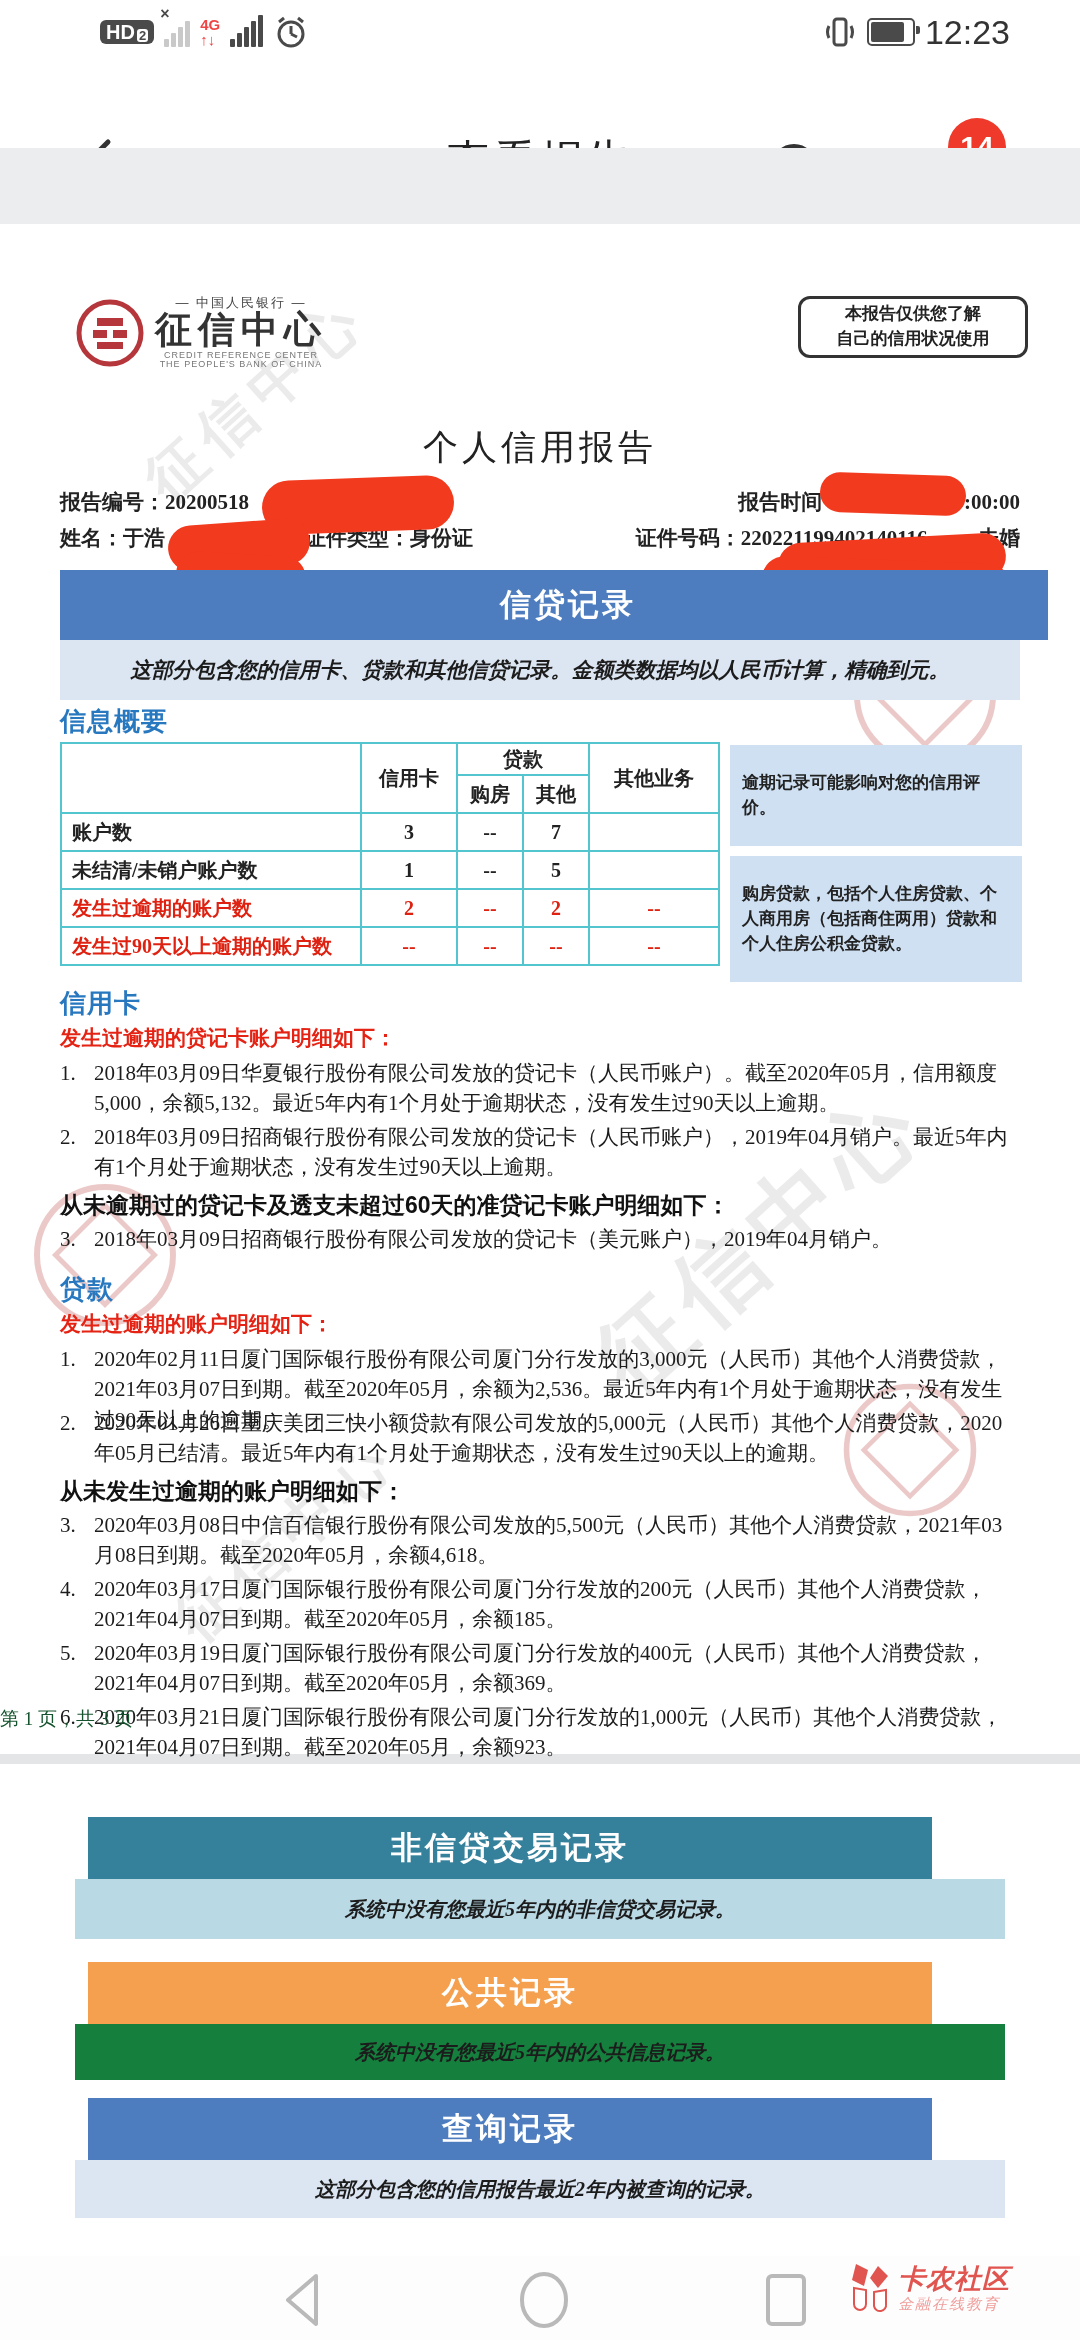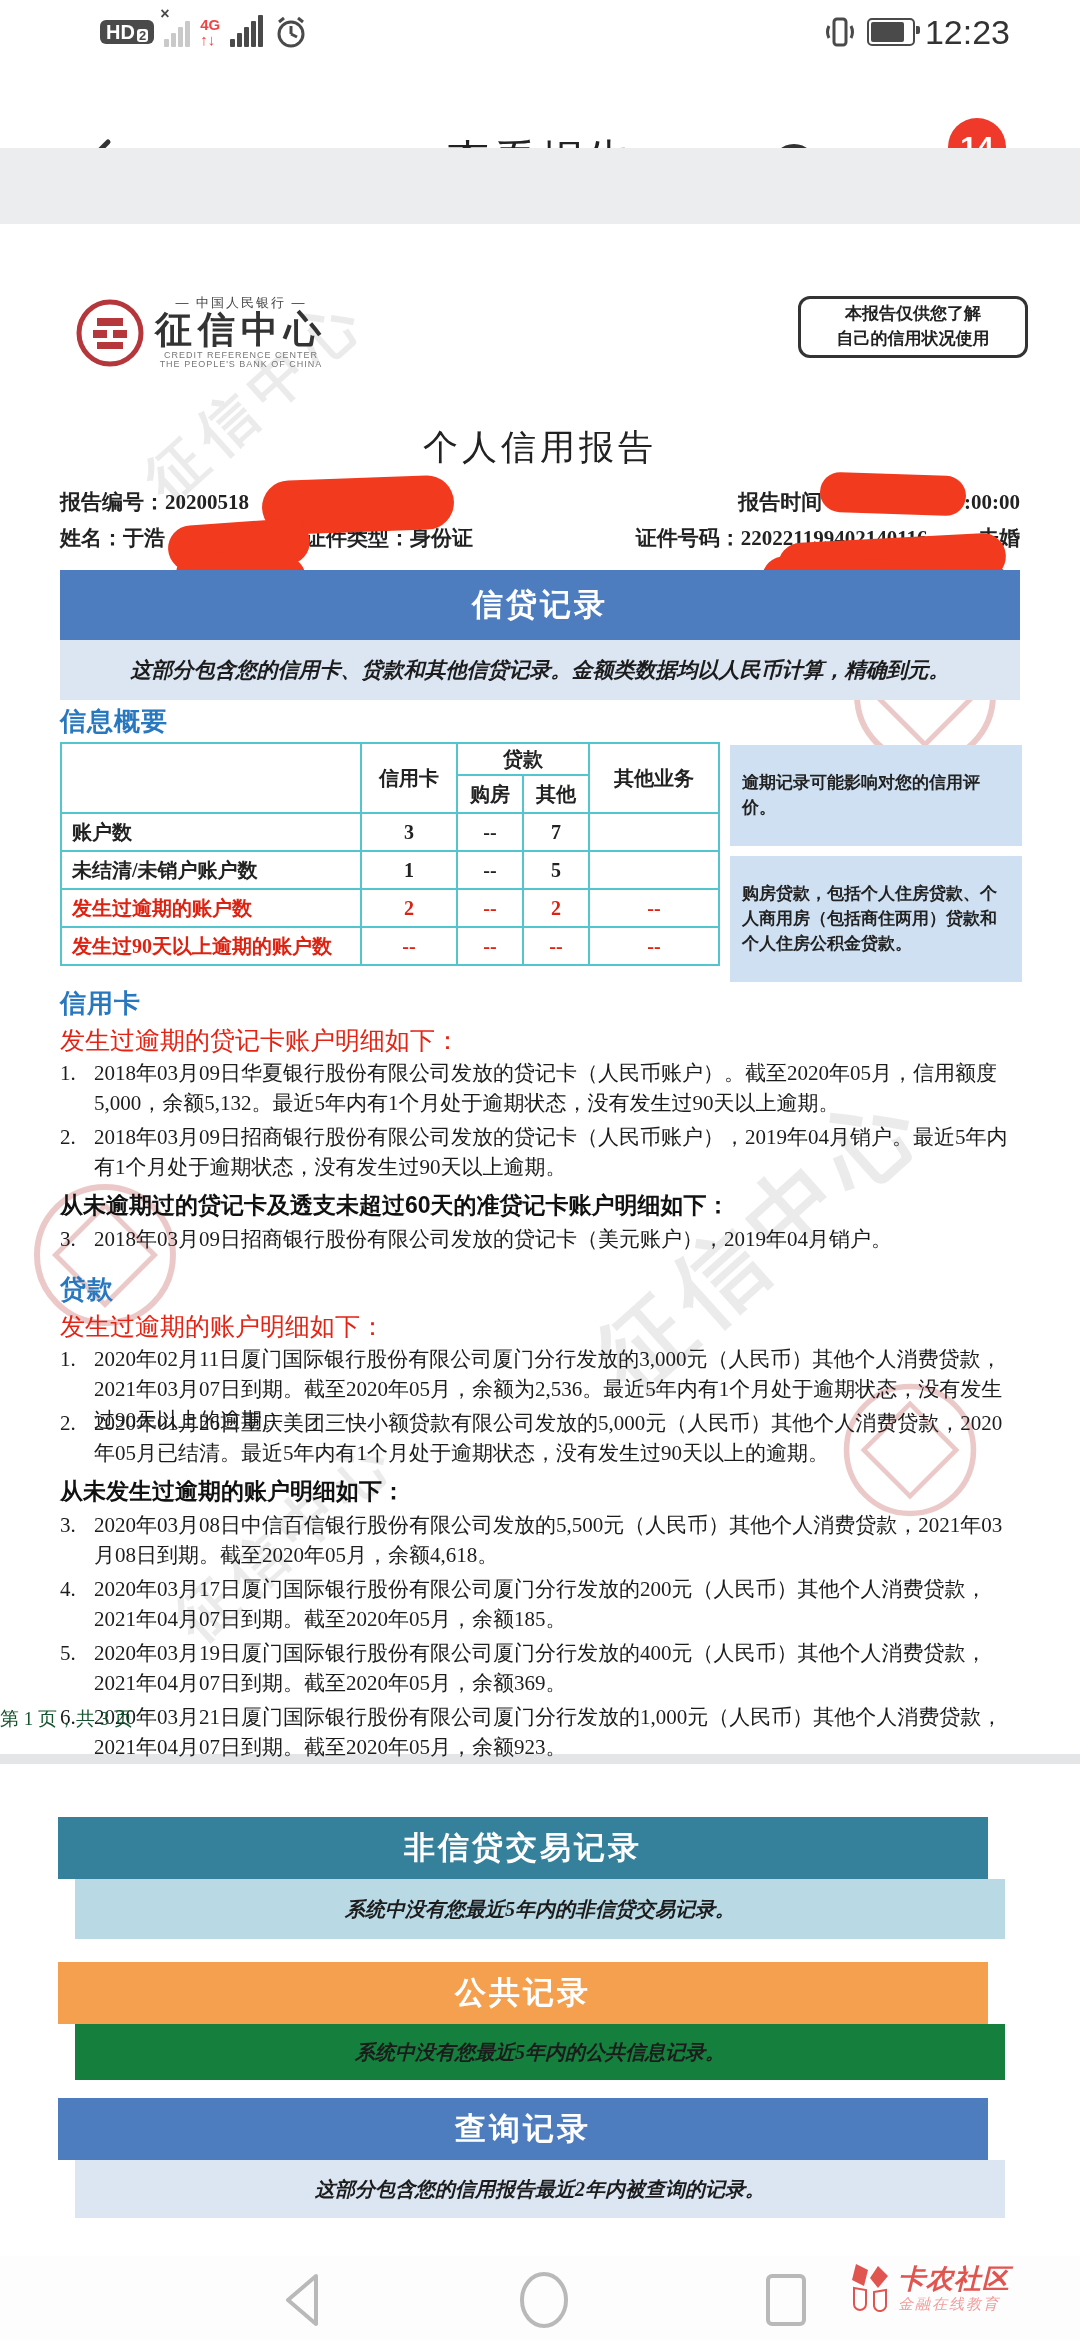--- a/index.html
+++ b/index.html
@@ -49,50 +49,50 @@
              font-family:"Liberation Serif","DejaVu Serif",serif;}
   .meta-line{left:60px;width:960px;font-size:21px;color:#222;font-weight:bold;
              font-family:"Liberation Serif","DejaVu Serif",serif;}
   .m1{top:488px;display:flex;justify-content:space-between;}
   .m2{top:524px;display:flex;}
   .gap-hidden{display:inline-block;width:150px;}
   
   .blob{position:absolute;background:#f23a1e;border-radius:28px;}
   
   .banner{left:60px;width:960px;text-align:center;color:#fff;font-weight:bold;font-size:31px;
-          display:flex;align-items:center;justify-content:center;letter-spacing:3px;}
+          display:flex;align-items:center;justify-content:center;letter-spacing:3px;padding-left:28px;}
   .band{left:60px;width:960px;text-align:center;font-size:21px;font-weight:bold;font-style:italic;
         display:flex;align-items:center;justify-content:center;color:#1c1c1c;
         font-family:"Liberation Serif","DejaVu Serif",serif;}
   .blue-bn{background:#4d7dbe;}
   .blue-bd{background:#dce6f3;}
   .sec-h{position:absolute;left:60px;color:#2878c0;font-weight:bold;font-size:26px;letter-spacing:1px;}
   
   table.sum{position:absolute;left:60px;top:742px;border-collapse:collapse;table-layout:fixed;
             font-size:20px;color:#222;font-family:"Liberation Serif","DejaVu Serif",serif;}
   table.sum td,table.sum th{border:2px solid #52c5cf;padding:0 6px;height:36px;font-weight:bold;}
   table.sum th{text-align:center;}
   table.sum td.lab{text-align:left;padding-left:10px;}
   table.sum td.val{text-align:center;}
   tr.redrow td{color:#de2110;}
   .notes{left:730px;top:745px;width:292px;display:flex;flex-direction:column;gap:10px;}
   .note{background:#cfe0f2;padding:26px 12px;font-size:17px;line-height:1.45;color:#222;
         font-family:"Liberation Serif","DejaVu Serif",serif;font-weight:bold;}
   .note.red{color:#e42314;}
   
-  .red-sub{position:absolute;left:60px;color:#e42314;font-weight:normal;font-size:25px;text-align:right;}
+  .red-sub{position:absolute;left:60px;color:#e42314;font-weight:bold;font-size:21px;text-align:right;}
   .blk-sub{position:absolute;left:60px;color:#111;font-weight:bold;font-size:23px;}
   .doc-item{position:absolute;left:60px;width:962px;display:flex;font-size:21px;line-height:1.45;color:#1c1c1c;
             font-family:"Liberation Serif","DejaVu Serif",serif;}
   .doc-item .no{flex:none;width:34px;}
   .doc-item .txt{flex:1;}
   .page-num{left:0;top:1706px;width:1080px;font-size:19px;color:#14532d;
             font-family:"Liberation Serif","DejaVu Serif",serif;}
   
-  .banner2{left:58px;width:930px;text-align:center;color:#fff;font-weight:bold;font-size:31px;
+  .banner2{left:88px;width:844px;text-align:center;color:#fff;font-weight:bold;font-size:31px;
            display:flex;align-items:center;justify-content:center;letter-spacing:3px;}
   .band2{left:75px;width:930px;text-align:center;font-size:20px;font-weight:bold;font-style:italic;
          display:flex;align-items:center;justify-content:center;color:#1c1c1c;
          font-family:"Liberation Serif","DejaVu Serif",serif;}
   .teal-bn{background:#35809b;} .teal-bd{background:#b9d9e5;}
   .org-bn{background:#f4a04e;}  .org-bd{background:#15803d;}
   
   .nav-ic{top:2268px;width:64px;height:64px;}
   
   .wm-text{position:absolute;color:rgba(130,130,135,0.16);font-size:58px;letter-spacing:10px;

